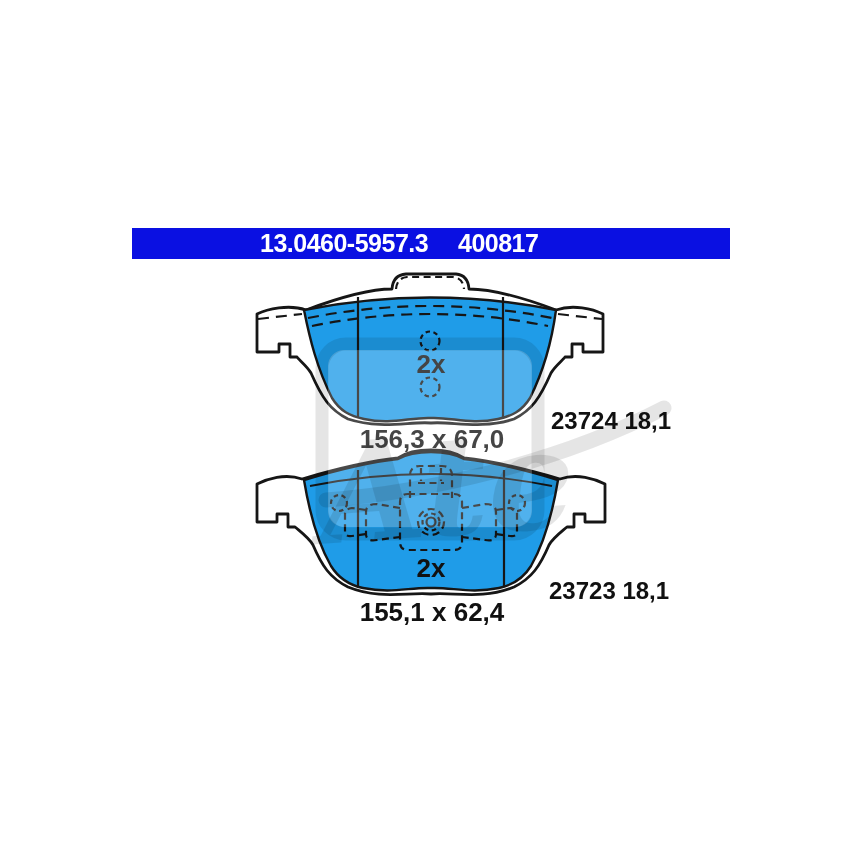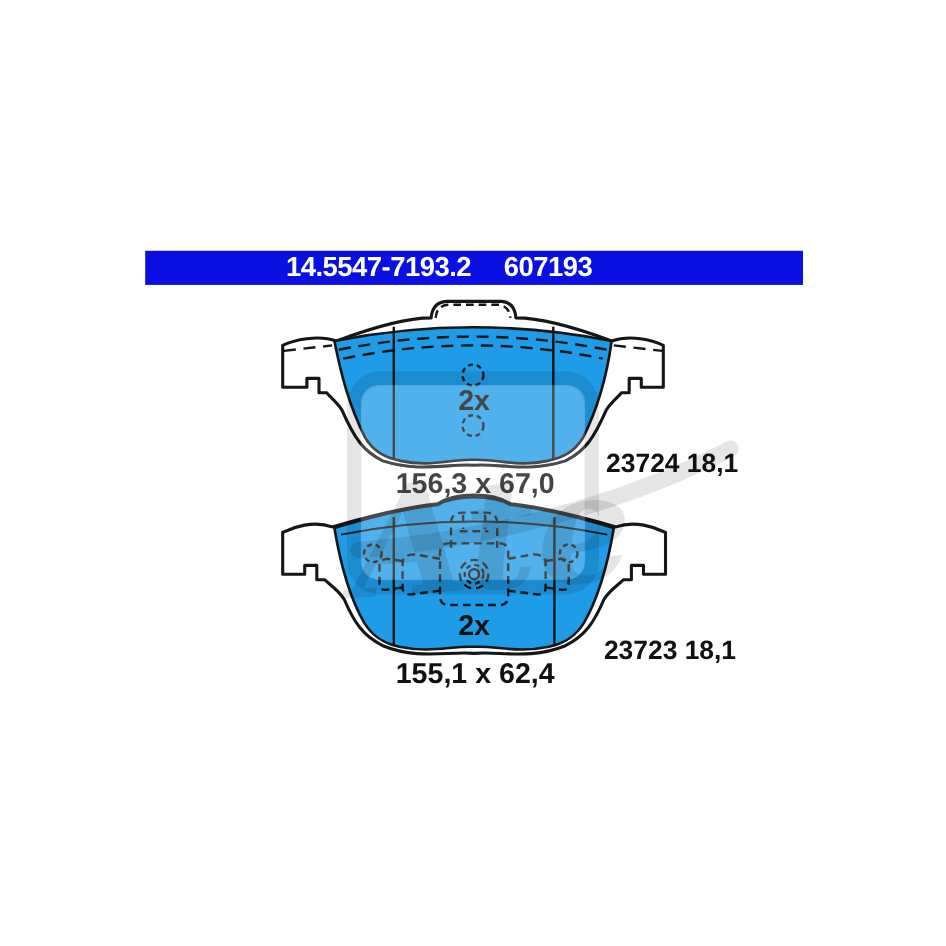--- a/index.html
+++ b/index.html
@@ -37,22 +37,22 @@
   .wm-frame{fill:none;stroke:#000000;stroke-opacity:0.10;stroke-width:13;}
   .wm-script{fill:#000000;fill-opacity:0.10;font-family:"DejaVu Serif",serif;font-style:italic;font-weight:bold;font-size:138px;}
   .wm-swoosh{fill:none;stroke:#000000;stroke-opacity:0.10;stroke-width:15;stroke-linecap:round;}
 </style>
 </head>
 <body>
 
 <div id="stage">
 
   <div id="header-bar">
-    <span id="part-number">14.5547-7193.2</span>
-    <span id="ref-number">607193</span>
+    <span id="part-number">13.0460-5957.3</span>
+    <span id="ref-number">400817</span>
   </div>
 
   <svg id="drawing" viewBox="0 0 860 860">
 
     <g>
 
       <path class="plate" d="
         M 392,289
         Q 393,275 406,274 L 456,274 Q 468,275 469,289
         Q 500,289 556,310

